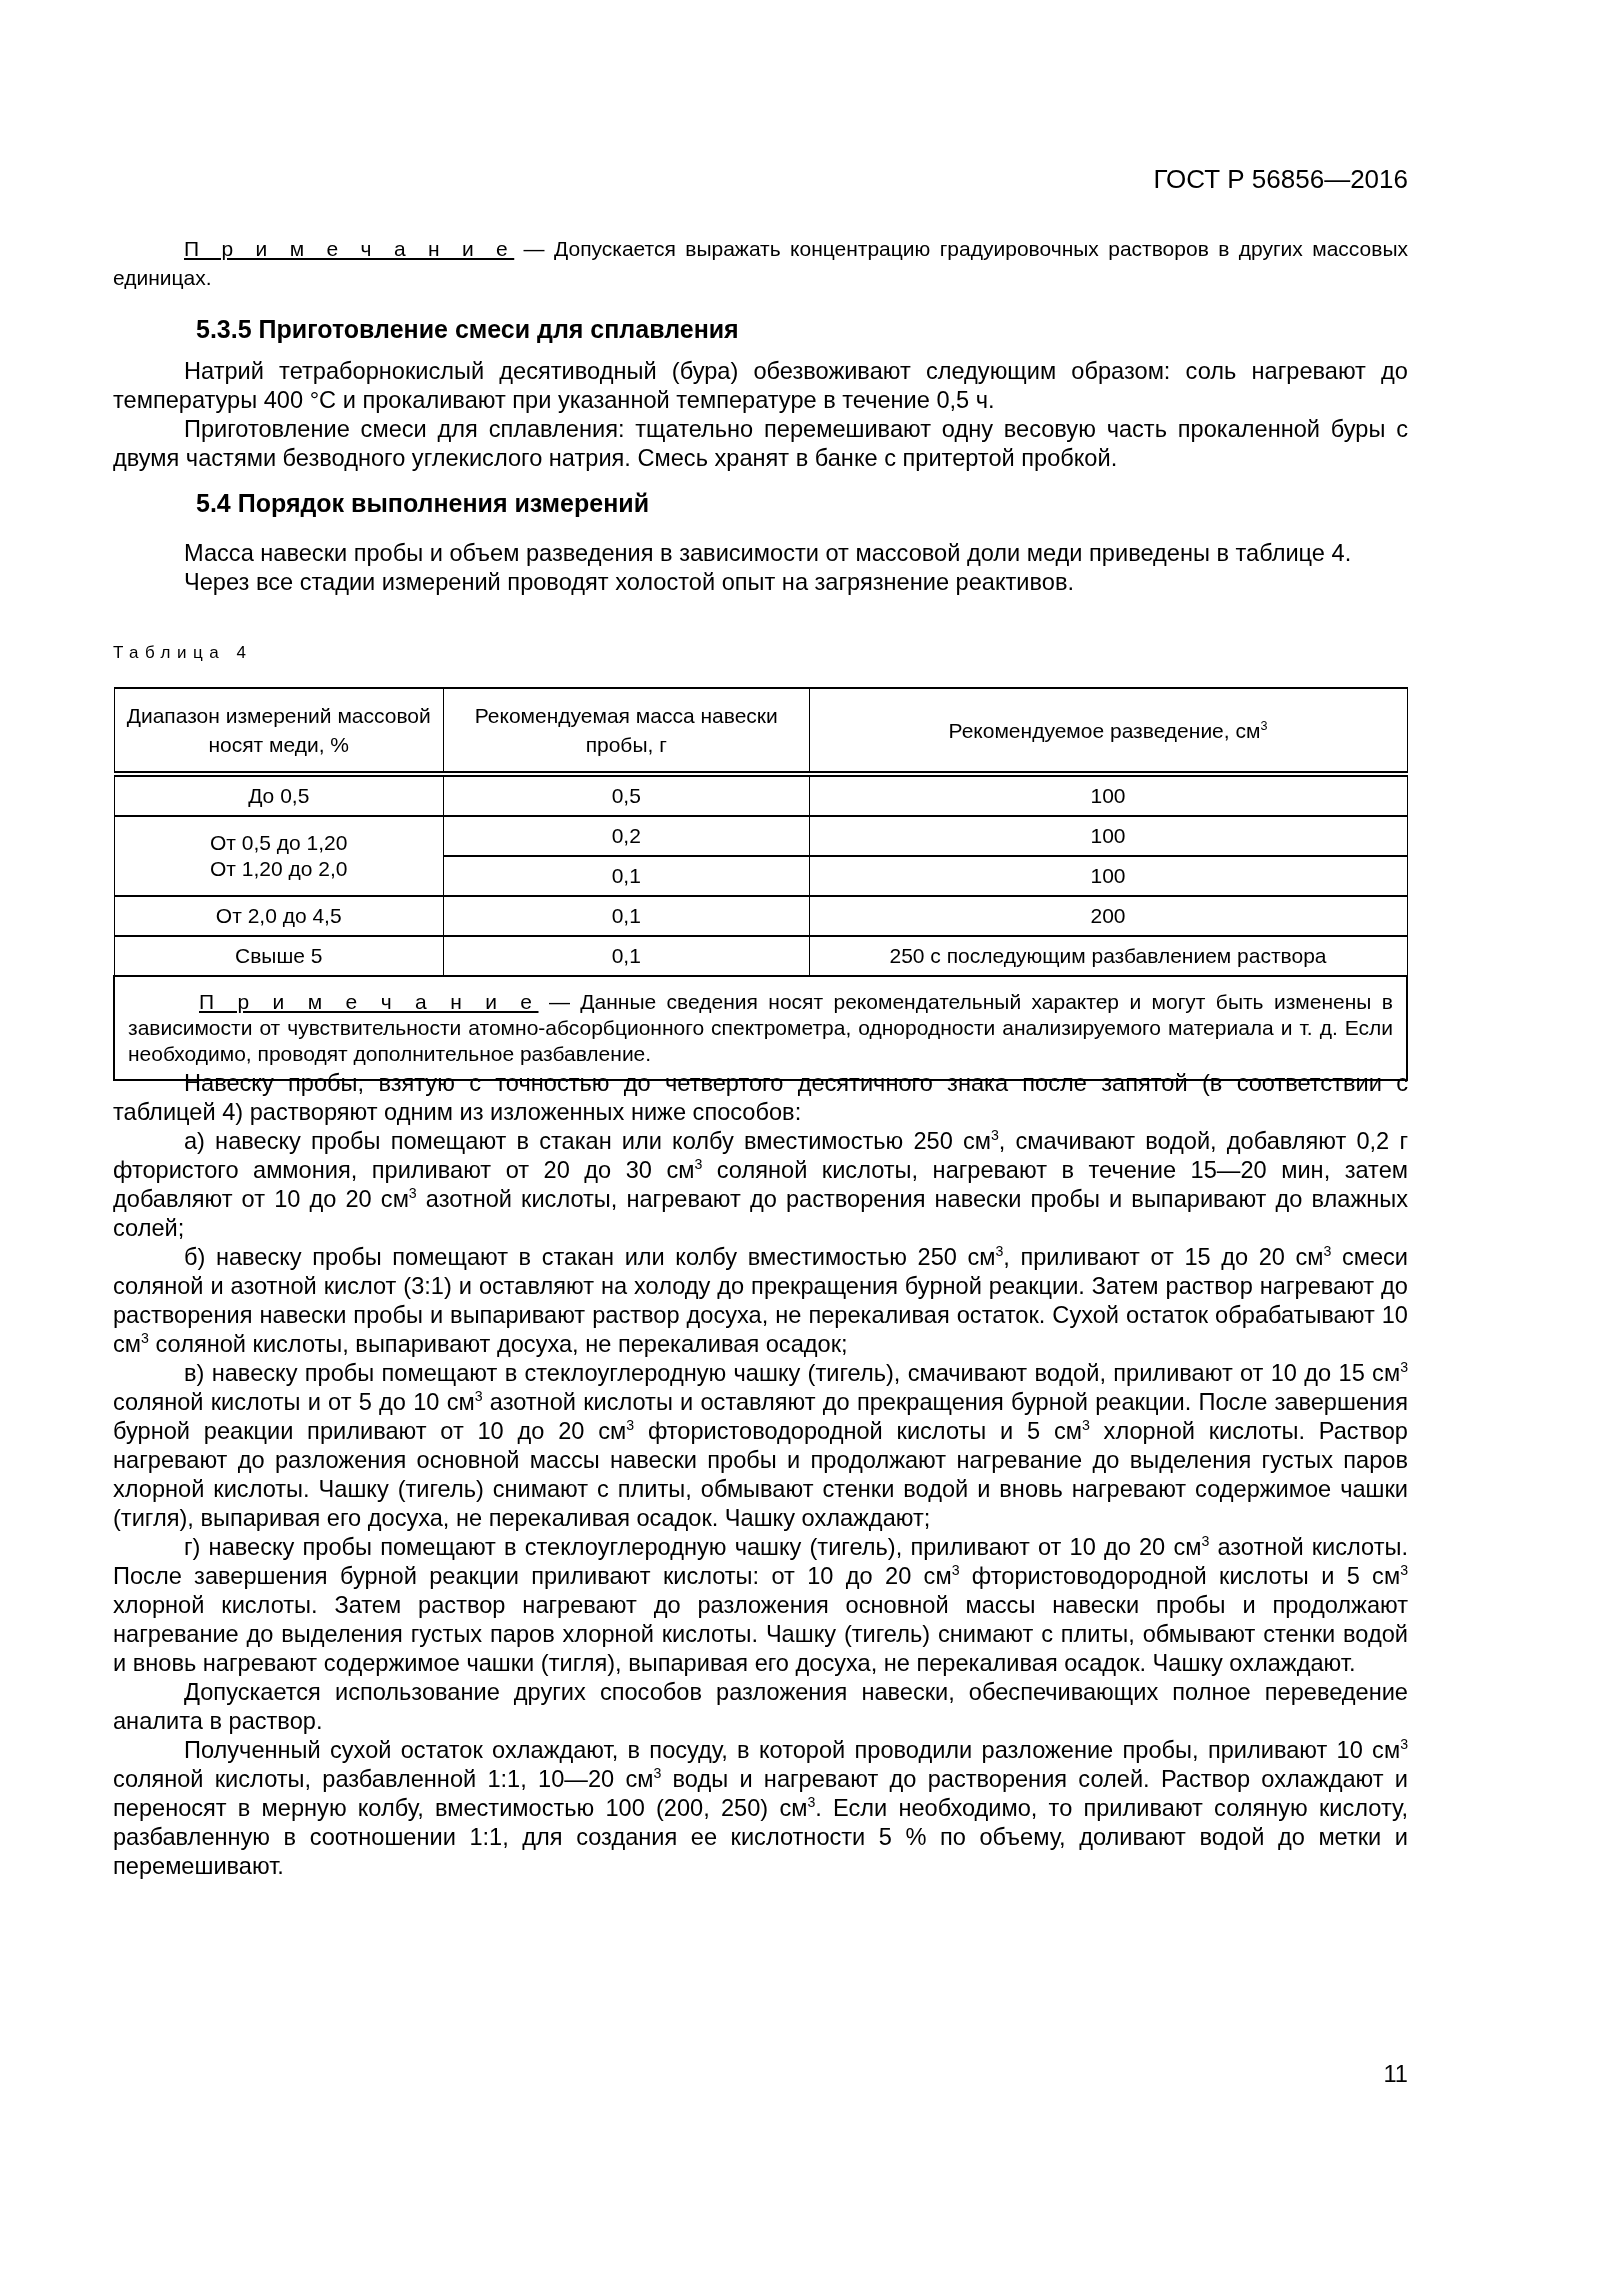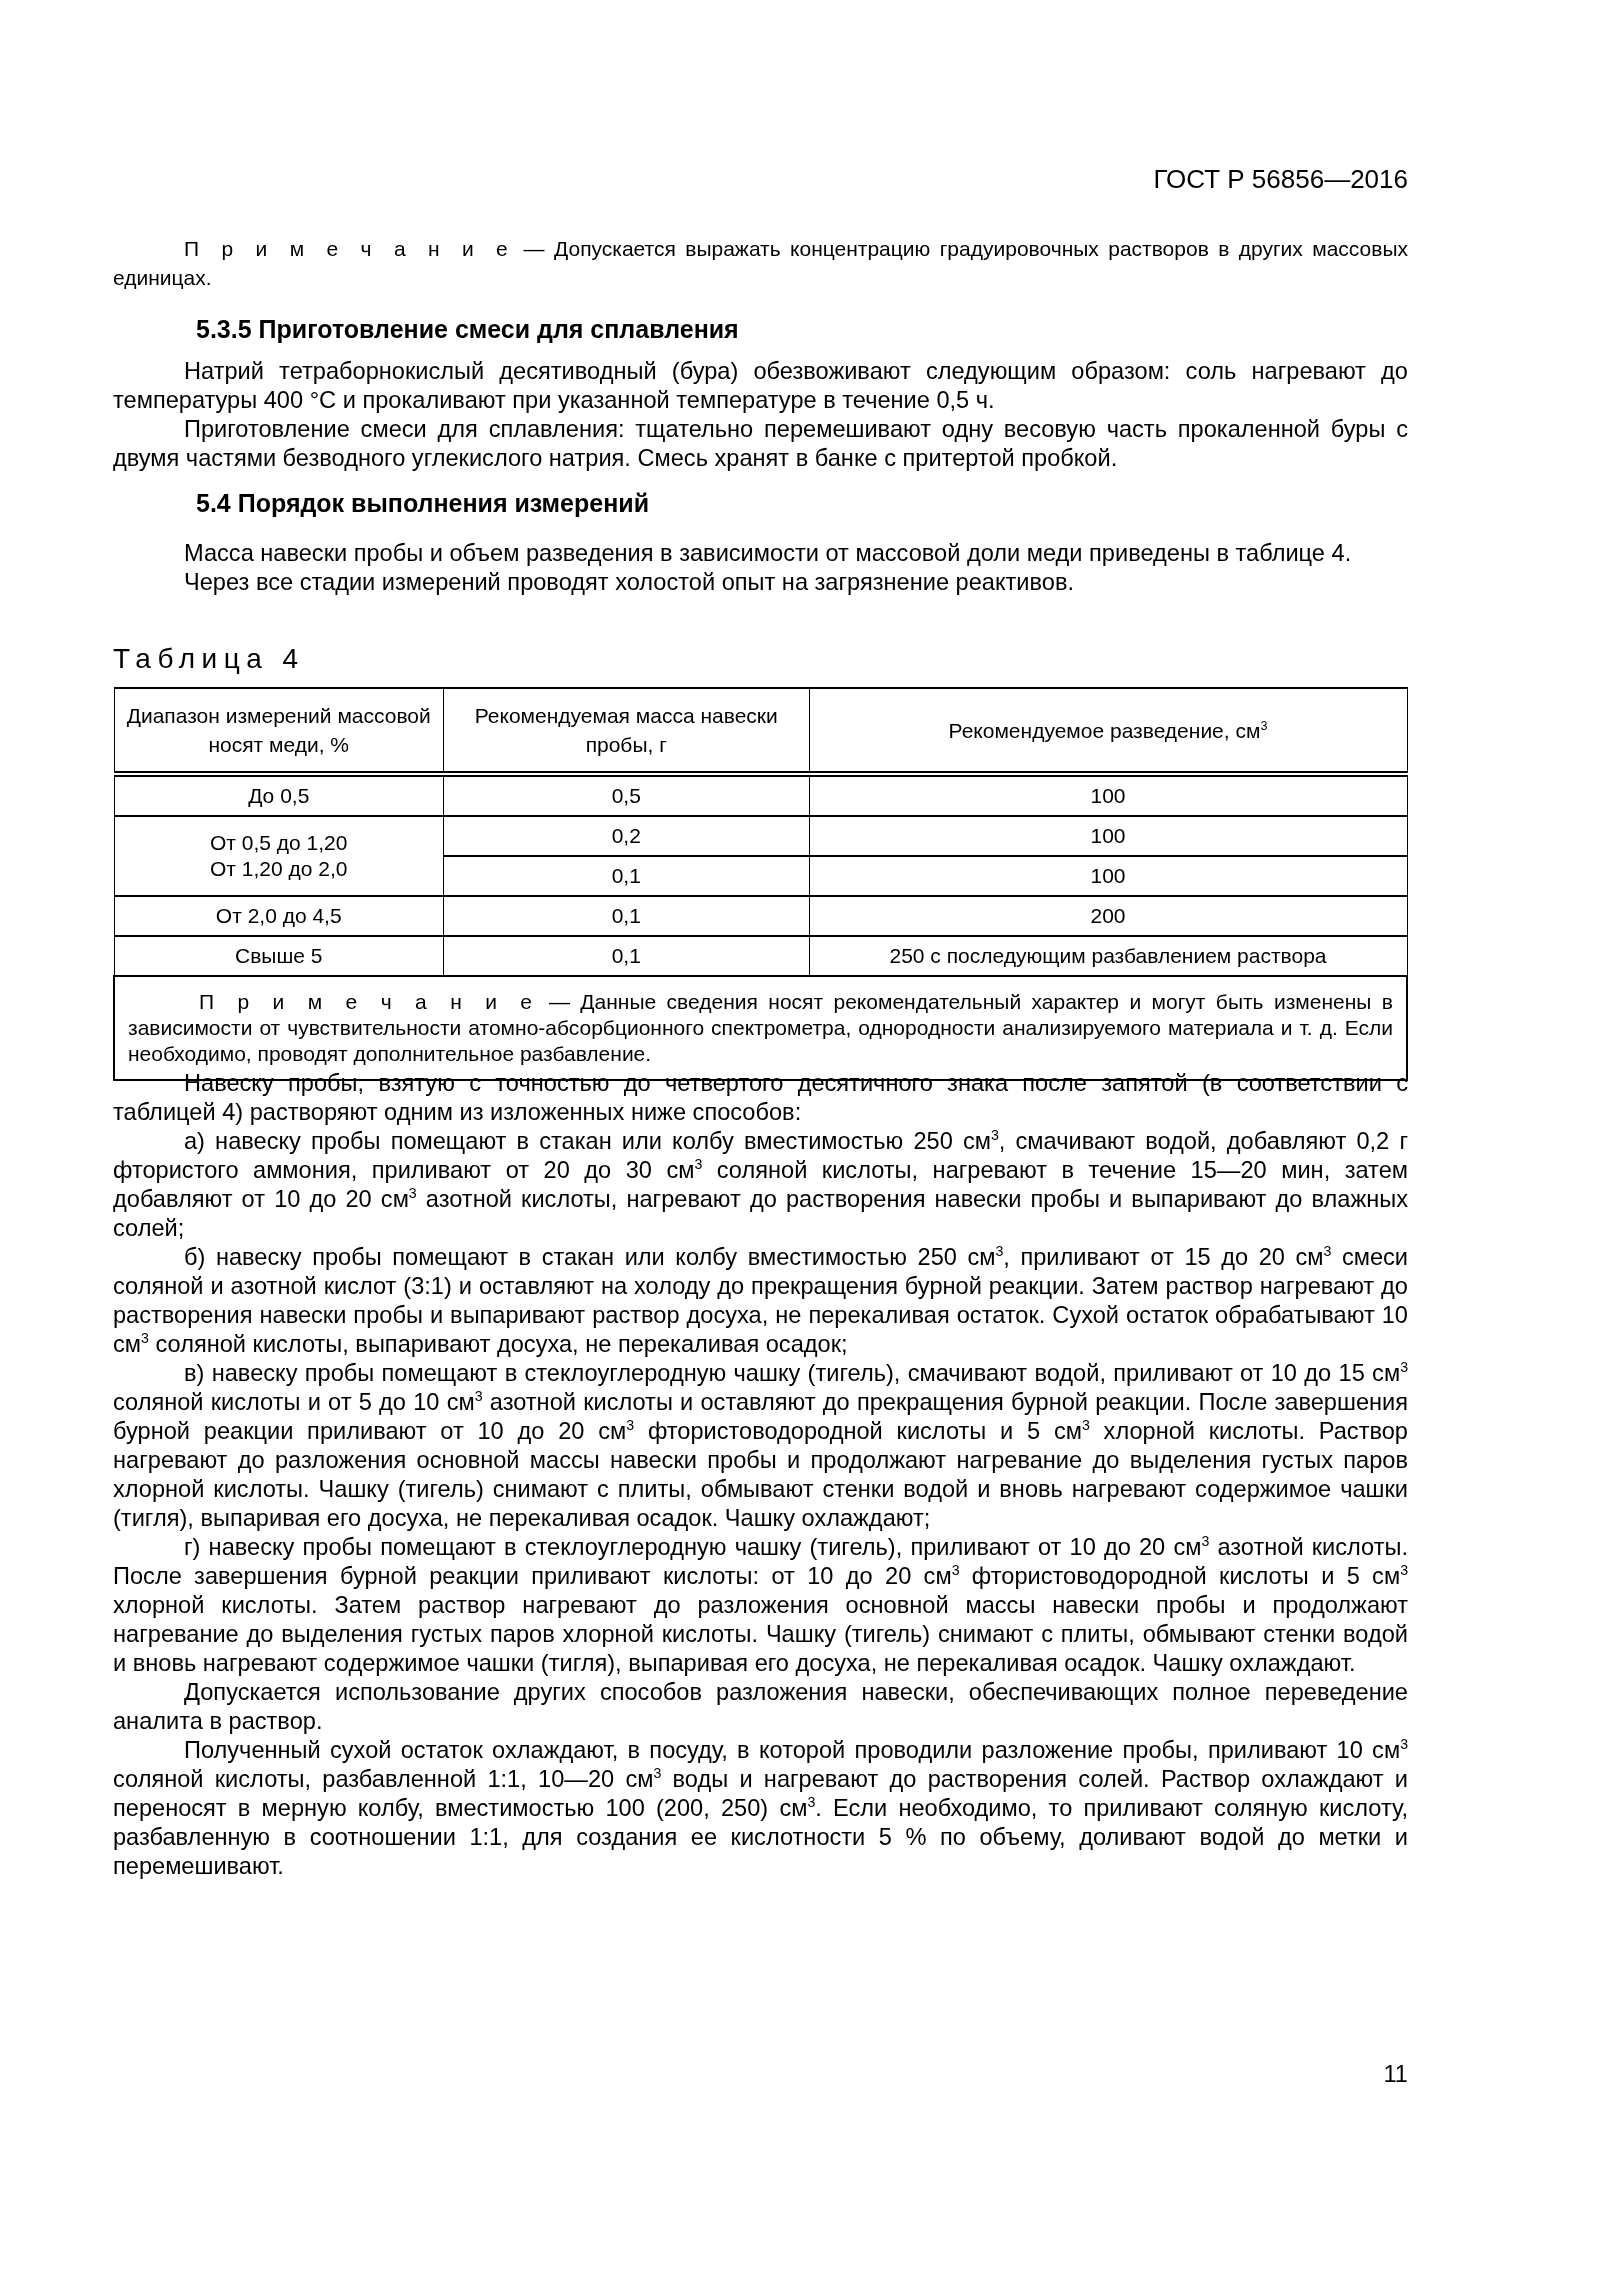--- a/index.html
+++ b/index.html
@@ -1,25 +1,25 @@
 <!DOCTYPE html>
 <html style="font-size:10.5px"><head>
 <meta charset="utf-8">
 <style>
   html, body { margin: 0; padding: 0; background: #ffffff; }
   body { width: 1623px; height: 2295px; position: relative; overflow: hidden;
          font-family: "Liberation Sans", sans-serif; color: #000; }
   .page { position: absolute; left: 113px; top: 0; width: 1295px; }
   .doc-code { position: absolute; right: 0; top: 164px; font-weight: normal; font-size: 26px; }
   .p { font-size: 23.6px; line-height: 29px; text-align: justify; margin: 0; text-indent: 71px; }
-  .note-label { letter-spacing: 6.5px; }
+  .note-label { letter-spacing: 6.5px; text-decoration: underline; }
   .small { font-size: 21px; line-height: 29px; }
   h3 { font-size: 25px; font-weight: bold; margin: 12px; text-indent: 71px; line-height: 31px; }
   sup { font-size: 60%; line-height: 0; vertical-align: super; }
-  .tab-caption { font-size: 28px; letter-spacing: 6.5px; text-align: center; }
+  .tab-caption { font-size: 17px; letter-spacing: 6.5px; text-align: center; }
   table.t4 { border-collapse: collapse; width: 1295px; font-size: 21px; }
   table.t4 td, table.t4 th { border-left: 1.3px solid #000; border-right: 1.3px solid #000; text-align: center; padding: 0 6.5px; font-weight: normal; }
   table.t4 th { height: 82px; line-height: 29px; border-top: 2.6px solid #000; }
   table.t4 tr.first td { border-top: 6.5px double #000; }
   table.t4 td { height: 38px; border-top: 2.6px solid #000; line-height: 26px; }
   table.t4 td.note { text-align: justify; padding: 11.8px 13px 11.8px 13px; height: auto; line-height: 26px; border-bottom: 2.6px solid #000; border-left: 2px solid #000; border-right: 2px solid #000; }
   .note-inner { text-indent: 71px; }
   .page-num { position: absolute; right: 0; top: 2061px; font-size: 23.6px; }
   .block { position: absolute; left: 0; width: 1295px; }
 </style>

